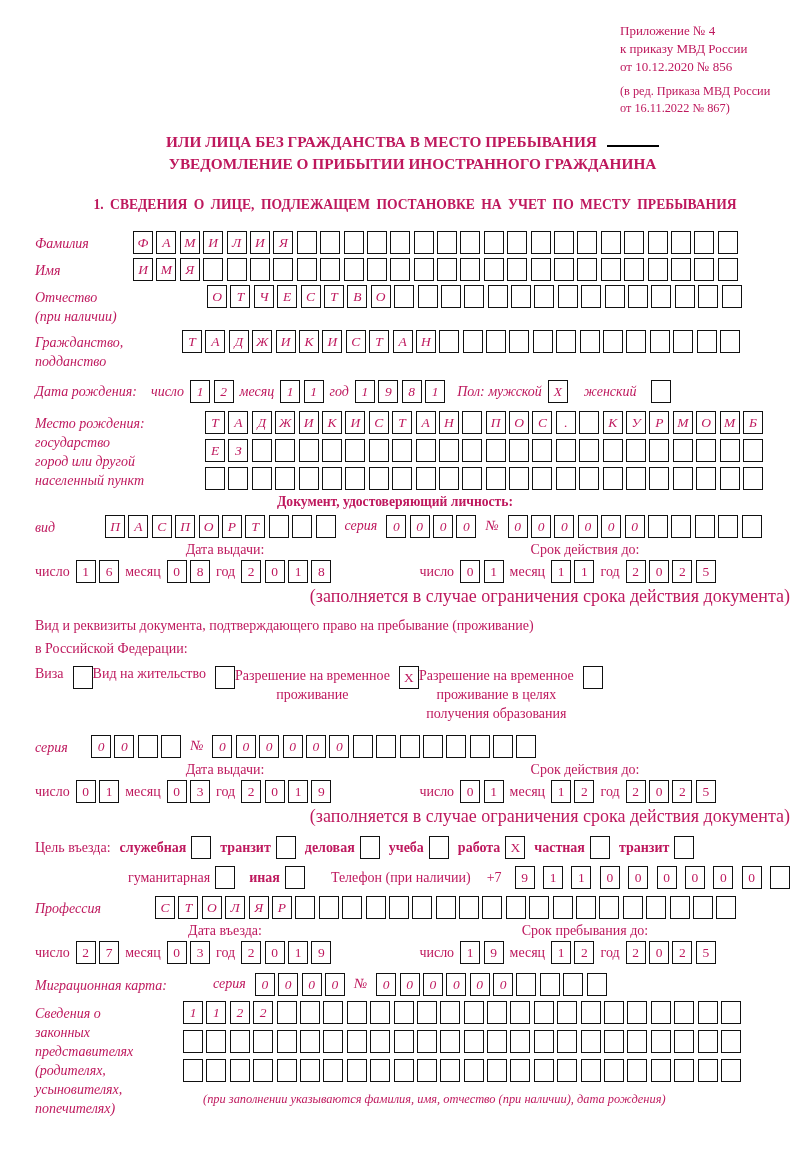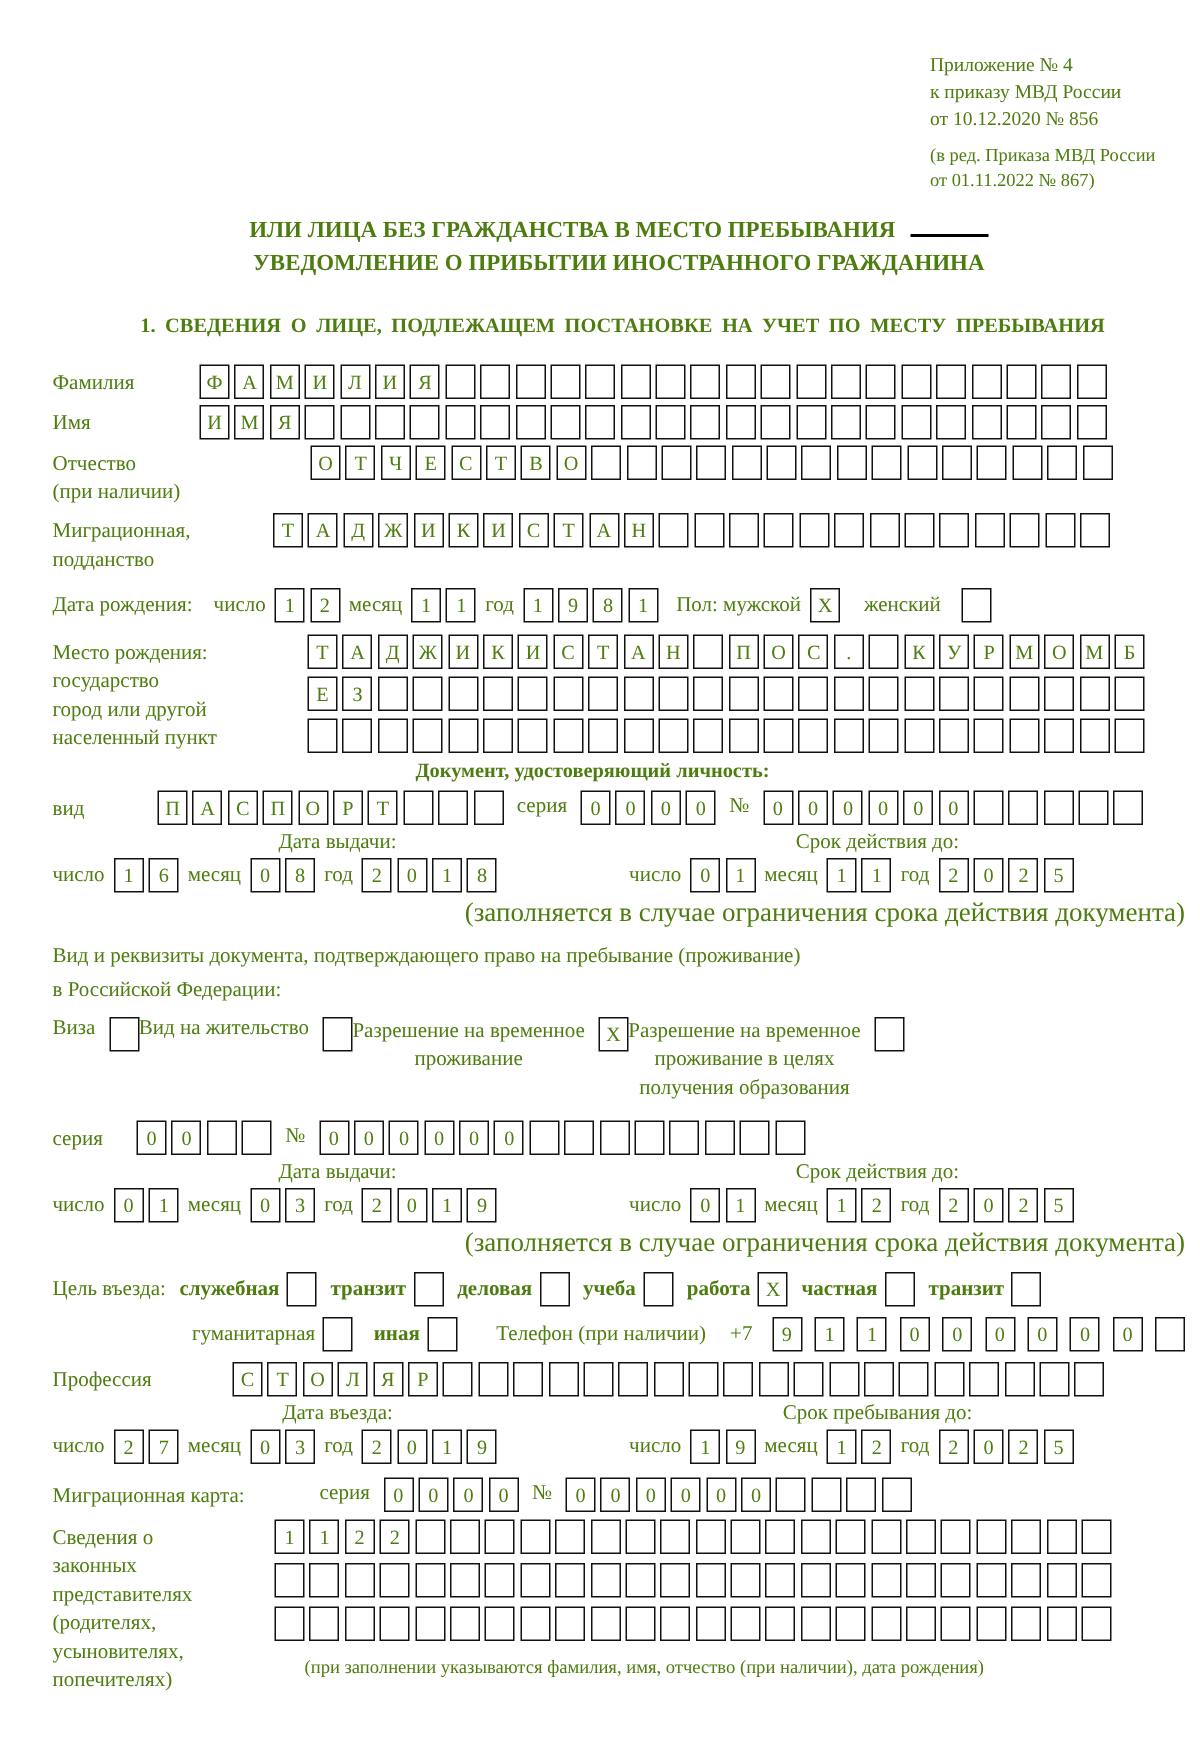--- a/index.html
+++ b/index.html
@@ -1,25 +1,25 @@
 <!DOCTYPE html>
 <html><head>
 <meta charset="utf-8">
 <style>
   html,body{margin:0;padding:0;background:#fff;}
   .page{position:relative;width:800px;height:1163px;box-sizing:border-box;
-        padding:34px 0 0 35px;background:#fff;color:#4d7c0f;
+        padding:22px 0 0 35px;background:#fff;color:#be185d;
         font-family:"Liberation Serif","DejaVu Serif",serif;font-size:14px;overflow:hidden;}
   .appendix{margin-left:585px;font-size:13px;line-height:18px;}
   .appendix .edit{font-size:12.3px;margin-top:7px;line-height:17px;}
   .forma{width:755px;text-align:right;font-weight:bold;font-size:15px;margin-top:16px;letter-spacing:.5px;}
   .title{width:755px;text-align:center;font-weight:bold;font-size:15.3px;line-height:22px;margin-top:14px;}
   .blank{display:inline-block;width:52px;height:13px;border-bottom:2px solid #000;margin-left:10px;}
   .sec-head{width:760px;text-align:center;font-weight:bold;font-size:13.6px;margin-top:22px;margin-bottom:18px;word-spacing:3px;}
-  .frow{display:flex;align-items:flex-start;margin-bottom:4px;}
+  .frow{display:flex;align-items:flex-start;margin-bottom:4px;font-style:italic;}
   .flabel{flex:none;line-height:19px;padding-top:3px;}
   .cells{display:flex;gap:3.4px;flex:none;}
   .cb{flex:none;display:inline-block;width:18px;height:21px;border:1.6px solid #111;
       text-align:center;font-size:13.5px;line-height:21px;vertical-align:middle;background:#fff;}
   .stack{display:flex;flex-direction:column;gap:5px;}
   .dgrp{display:flex;align-items:center;gap:6px;flex:none;}
   .dates-head{display:flex;margin-top:4px;}
   .dh-left{width:380px;text-align:center;}
   .dh-right{width:340px;text-align:center;}
   .dates-vals{display:flex;align-items:center;margin-top:2px;}
@@ -41,21 +41,21 @@
 <body>
 
 <div class="page">
 
   <div class="appendix">
     <div>Приложение № 4</div>
     <div>к приказу МВД России</div>
     <div>от 10.12.2020 № 856</div>
     <div class="edit">
       <div>(в ред. Приказа МВД России</div>
-      <div>от 01.11.2022 № 867)</div>
+      <div>от 16.11.2022 № 867)</div>
     </div>
   </div>
 
 
   <div class="title">
     <div><span>ИЛИ ЛИЦА БЕЗ ГРАЖДАНСТВА В МЕСТО ПРЕБЫВАНИЯ</span><span class="blank"></span></div>
     <div>УВЕДОМЛЕНИЕ О ПРИБЫТИИ ИНОСТРАННОГО ГРАЖДАНИНА</div>
   </div>
 
   <div class="sec-head">1. СВЕДЕНИЯ О ЛИЦЕ, ПОДЛЕЖАЩЕМ ПОСТАНОВКЕ НА УЧЕТ ПО МЕСТУ ПРЕБЫВАНИЯ</div>
@@ -151,21 +151,21 @@
         <span class="cb"></span>
         <span class="cb"></span>
         <span class="cb"></span>
         <span class="cb"></span>
         <span class="cb"></span>
       </div>
   </div>
 
   <div class="frow">
     <div class="flabel" style="width:147px">
-      <div>Миграционная,</div>
+      <div>Гражданство,</div>
       <div>подданство</div>
     </div>
     <div class="cells">
         <span class="cb">Т</span>
         <span class="cb">А</span>
         <span class="cb">Д</span>
         <span class="cb">Ж</span>
         <span class="cb">И</span>
         <span class="cb">К</span>
         <span class="cb">И</span>

